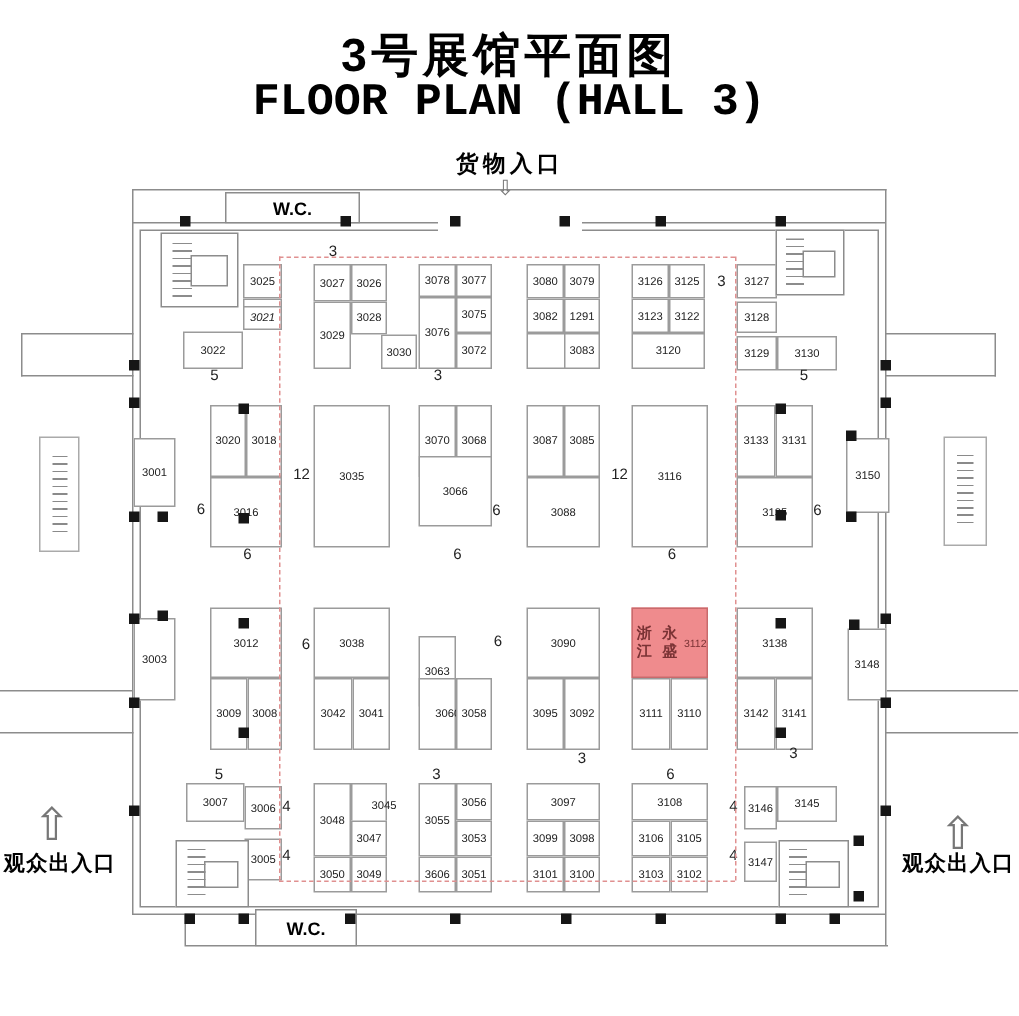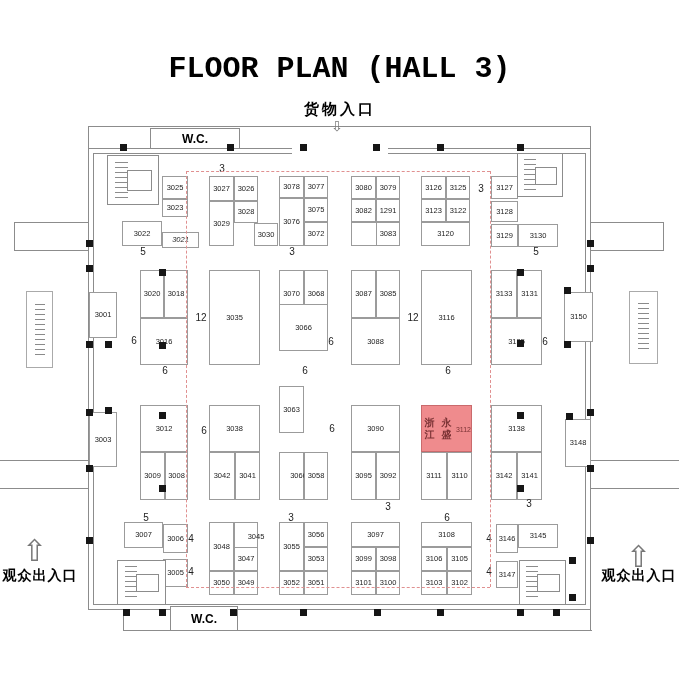--- a/index.html
+++ b/index.html
@@ -46,20 +46,21 @@
   .arrow{position:absolute;color:#777;font-family:"DejaVu Sans",sans-serif;line-height:1;}
   .arrow.down{left:331px;top:119px;font-size:14px;}
   .arrow.up-l{left:22px;top:536px;font-size:30px;}
   .arrow.up-r{left:626px;top:542px;font-size:30px;}
 </style>
 </head>
 <body>
 
 <div id="stage">
 
+  <div class="title-zh">3号展馆平面图</div>
   <div class="title-en">FLOOR PLAN (HALL 3)</div>
 
   <div id="plan">
 
     <div class="rect" style="left:88px;top:148px;width:503px;height:462px;"></div>
     <div class="rect" style="left:93px;top:153px;width:493px;height:452px;"></div>
     <div class="w" style="left:88px;top:126px;width:503px;height:1px;"></div>
     <div class="w" style="left:88px;top:126px;width:1px;height:22px;"></div>
     <div class="w" style="left:590px;top:126px;width:1px;height:22px;"></div>
     <div class="gap" style="left:292px;top:146px;width:96px;height:10px;"></div>
@@ -83,21 +84,21 @@
     <div class="room" style="left:170px;top:606px;width:68px;height:25px;">
       <span>W.C.</span>
     </div>
 
     <div class="dash-h" style="left:186px;top:171px;width:304px;"></div>
     <div class="dash-h" style="left:186px;top:587px;width:304px;"></div>
     <div class="dash-v" style="left:186px;top:171px;height:416px;"></div>
     <div class="dash-v" style="left:490px;top:171px;height:416px;"></div>
   <div class="booth" style="left: 162px; top: 176px; width: 26px; height: 23px;">3025</div>
       <div class="booth" style="left: 162px; top: 199px; width: 26px; height: 18px;">3023</div>
-      <div class="booth" style="left: 162px; top: 232px; width: 37px; height: 16px; font-style: italic;">3021</div>
+      <div class="booth" style="left: 162px; top: 204px; width: 26px; height: 16px; font-style: italic;">3021</div>
       <div class="booth" style="left: 122px; top: 221px; width: 40px; height: 25px;">3022</div>
       <div class="booth" style="left: 209px; top: 176px; width: 25px; height: 25px;">3027</div>
       <div class="booth" style="left: 234px; top: 176px; width: 24px; height: 25px;">3026</div>
       <div class="booth" style="left: 209px; top: 201px; width: 25px; height: 45px;">3029</div>
       <div class="booth" style="left: 234px; top: 201px; width: 24px; height: 22px;">3028</div>
       <div class="booth" style="left: 234px; top: 223px; width: 24px; height: 23px; margin-left: 20px;">3030</div>
       <div class="booth" style="left: 279px; top: 176px; width: 25px; height: 22px;">3078</div>
       <div class="booth" style="left: 304px; top: 176px; width: 24px; height: 22px;">3077</div>
       <div class="booth" style="left: 279px; top: 198px; width: 25px; height: 48px;">3076</div>
       <div class="booth" style="left: 304px; top: 198px; width: 24px; height: 24px;">3075</div>
@@ -133,21 +134,21 @@
       <div class="booth" style="left: 517px; top: 270px; width: 25px; height: 48px;">3131</div>
       <div class="booth" style="left: 491px; top: 318px; width: 51px; height: 47px;">3135</div>
       <div class="booth" style="left: 564px; top: 292px; width: 29px; height: 50px;">3150</div>
       <div class="booth" style="left: 89px; top: 412px; width: 28px; height: 55px;">3003</div>
       <div class="booth" style="left: 140px; top: 405px; width: 48px; height: 47px;">3012</div>
       <div class="booth" style="left: 140px; top: 452px; width: 25px; height: 48px;">3009</div>
       <div class="booth" style="left: 165px; top: 452px; width: 23px; height: 48px;">3008</div>
       <div class="booth" style="left: 209px; top: 405px; width: 51px; height: 47px;">3038</div>
       <div class="booth" style="left: 209px; top: 452px; width: 26px; height: 48px;">3042</div>
       <div class="booth" style="left: 235px; top: 452px; width: 25px; height: 48px;">3041</div>
-      <div class="booth" style="left: 279px; top: 386px; width: 25px; height: 47px;">3063</div>
+      <div class="booth" style="left: 279px; top: 424px; width: 25px; height: 47px;">3063</div>
       <div class="booth" style="left: 279px; top: 452px; width: 25px; height: 48px; padding-left: 14px;">3060</div>
       <div class="booth" style="left: 304px; top: 452px; width: 24px; height: 48px;">3058</div>
       <div class="booth" style="left: 351px; top: 405px; width: 49px; height: 47px;">3090</div>
       <div class="booth" style="left: 351px; top: 452px; width: 25px; height: 48px;">3095</div>
       <div class="booth" style="left: 376px; top: 452px; width: 24px; height: 48px;">3092</div>
       <div class="booth hl" style="left: 421px; top: 405px; width: 51px; height: 47px;">
         <div class="zh">浙江</div>
         <div class="zh">永盛</div>
         <div class="num">3112</div>
       </div>
@@ -161,21 +162,21 @@
       <div class="booth" style="left: 163px; top: 524px; width: 25px; height: 29px;">3006</div>
       <div class="booth" style="left: 163px; top: 559px; width: 25px; height: 28px;">3005</div>
       <div class="booth" style="left: 209px; top: 522px; width: 25px; height: 49px;">3048</div>
       <div class="booth" style="left: 234px; top: 522px; width: 24px; height: 30px; padding-left: 20px;">3045</div>
       <div class="booth" style="left: 234px; top: 547px; width: 24px; height: 24px;">3047</div>
       <div class="booth" style="left: 209px; top: 571px; width: 25px; height: 24px;">3050</div>
       <div class="booth" style="left: 234px; top: 571px; width: 24px; height: 24px;">3049</div>
       <div class="booth" style="left: 279px; top: 522px; width: 25px; height: 49px;">3055</div>
       <div class="booth" style="left: 304px; top: 522px; width: 24px; height: 25px;">3056</div>
       <div class="booth" style="left: 304px; top: 547px; width: 24px; height: 24px;">3053</div>
-      <div class="booth" style="left: 279px; top: 571px; width: 25px; height: 24px;">3052</div>
+      <div class="booth" style="left: 279px; top: 571px; width: 25px; height: 24px;">3606</div>
       <div class="booth" style="left: 304px; top: 571px; width: 24px; height: 24px;">3051</div>
       <div class="booth" style="left: 351px; top: 522px; width: 49px; height: 25px;">3097</div>
       <div class="booth" style="left: 351px; top: 547px; width: 25px; height: 24px;">3099</div>
       <div class="booth" style="left: 376px; top: 547px; width: 24px; height: 24px;">3098</div>
       <div class="booth" style="left: 351px; top: 571px; width: 25px; height: 24px;">3101</div>
       <div class="booth" style="left: 376px; top: 571px; width: 24px; height: 24px;">3100</div>
       <div class="booth" style="left: 421px; top: 522px; width: 51px; height: 25px;">3108</div>
       <div class="booth" style="left: 421px; top: 547px; width: 26px; height: 24px;">3106</div>
       <div class="booth" style="left: 447px; top: 547px; width: 25px; height: 24px;">3105</div>
       <div class="booth" style="left: 421px; top: 571px; width: 26px; height: 24px;">3103</div>

